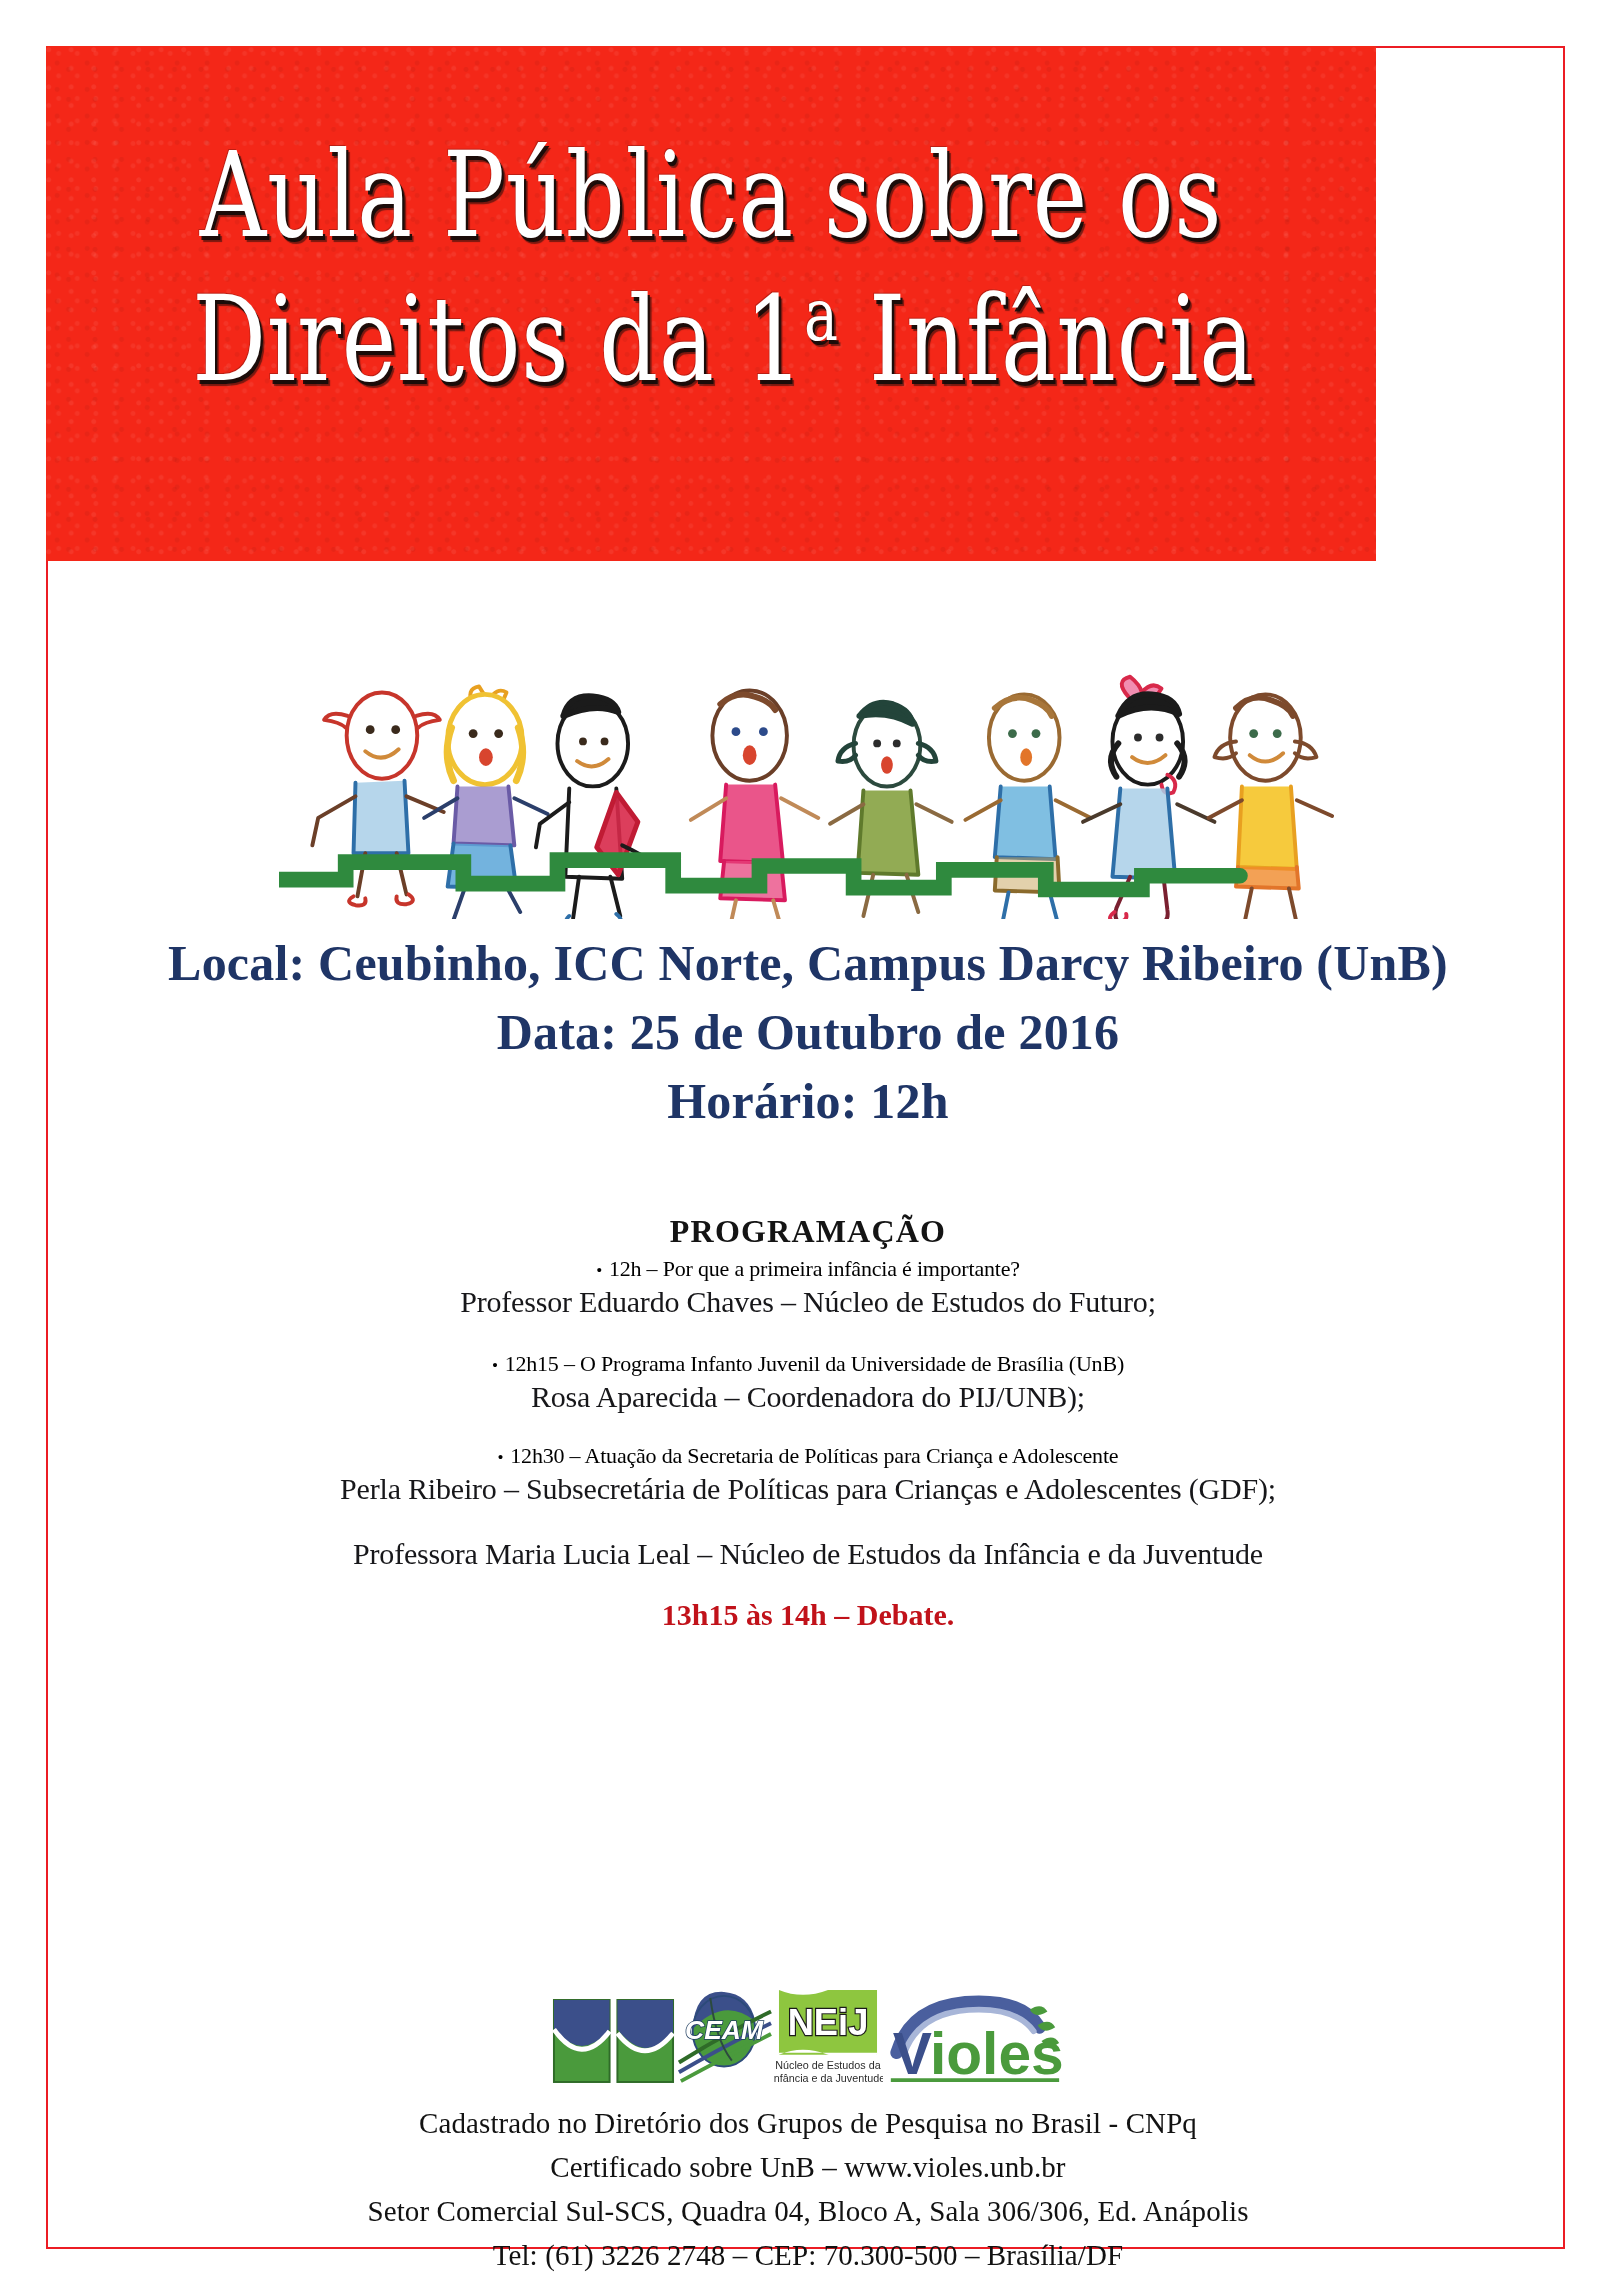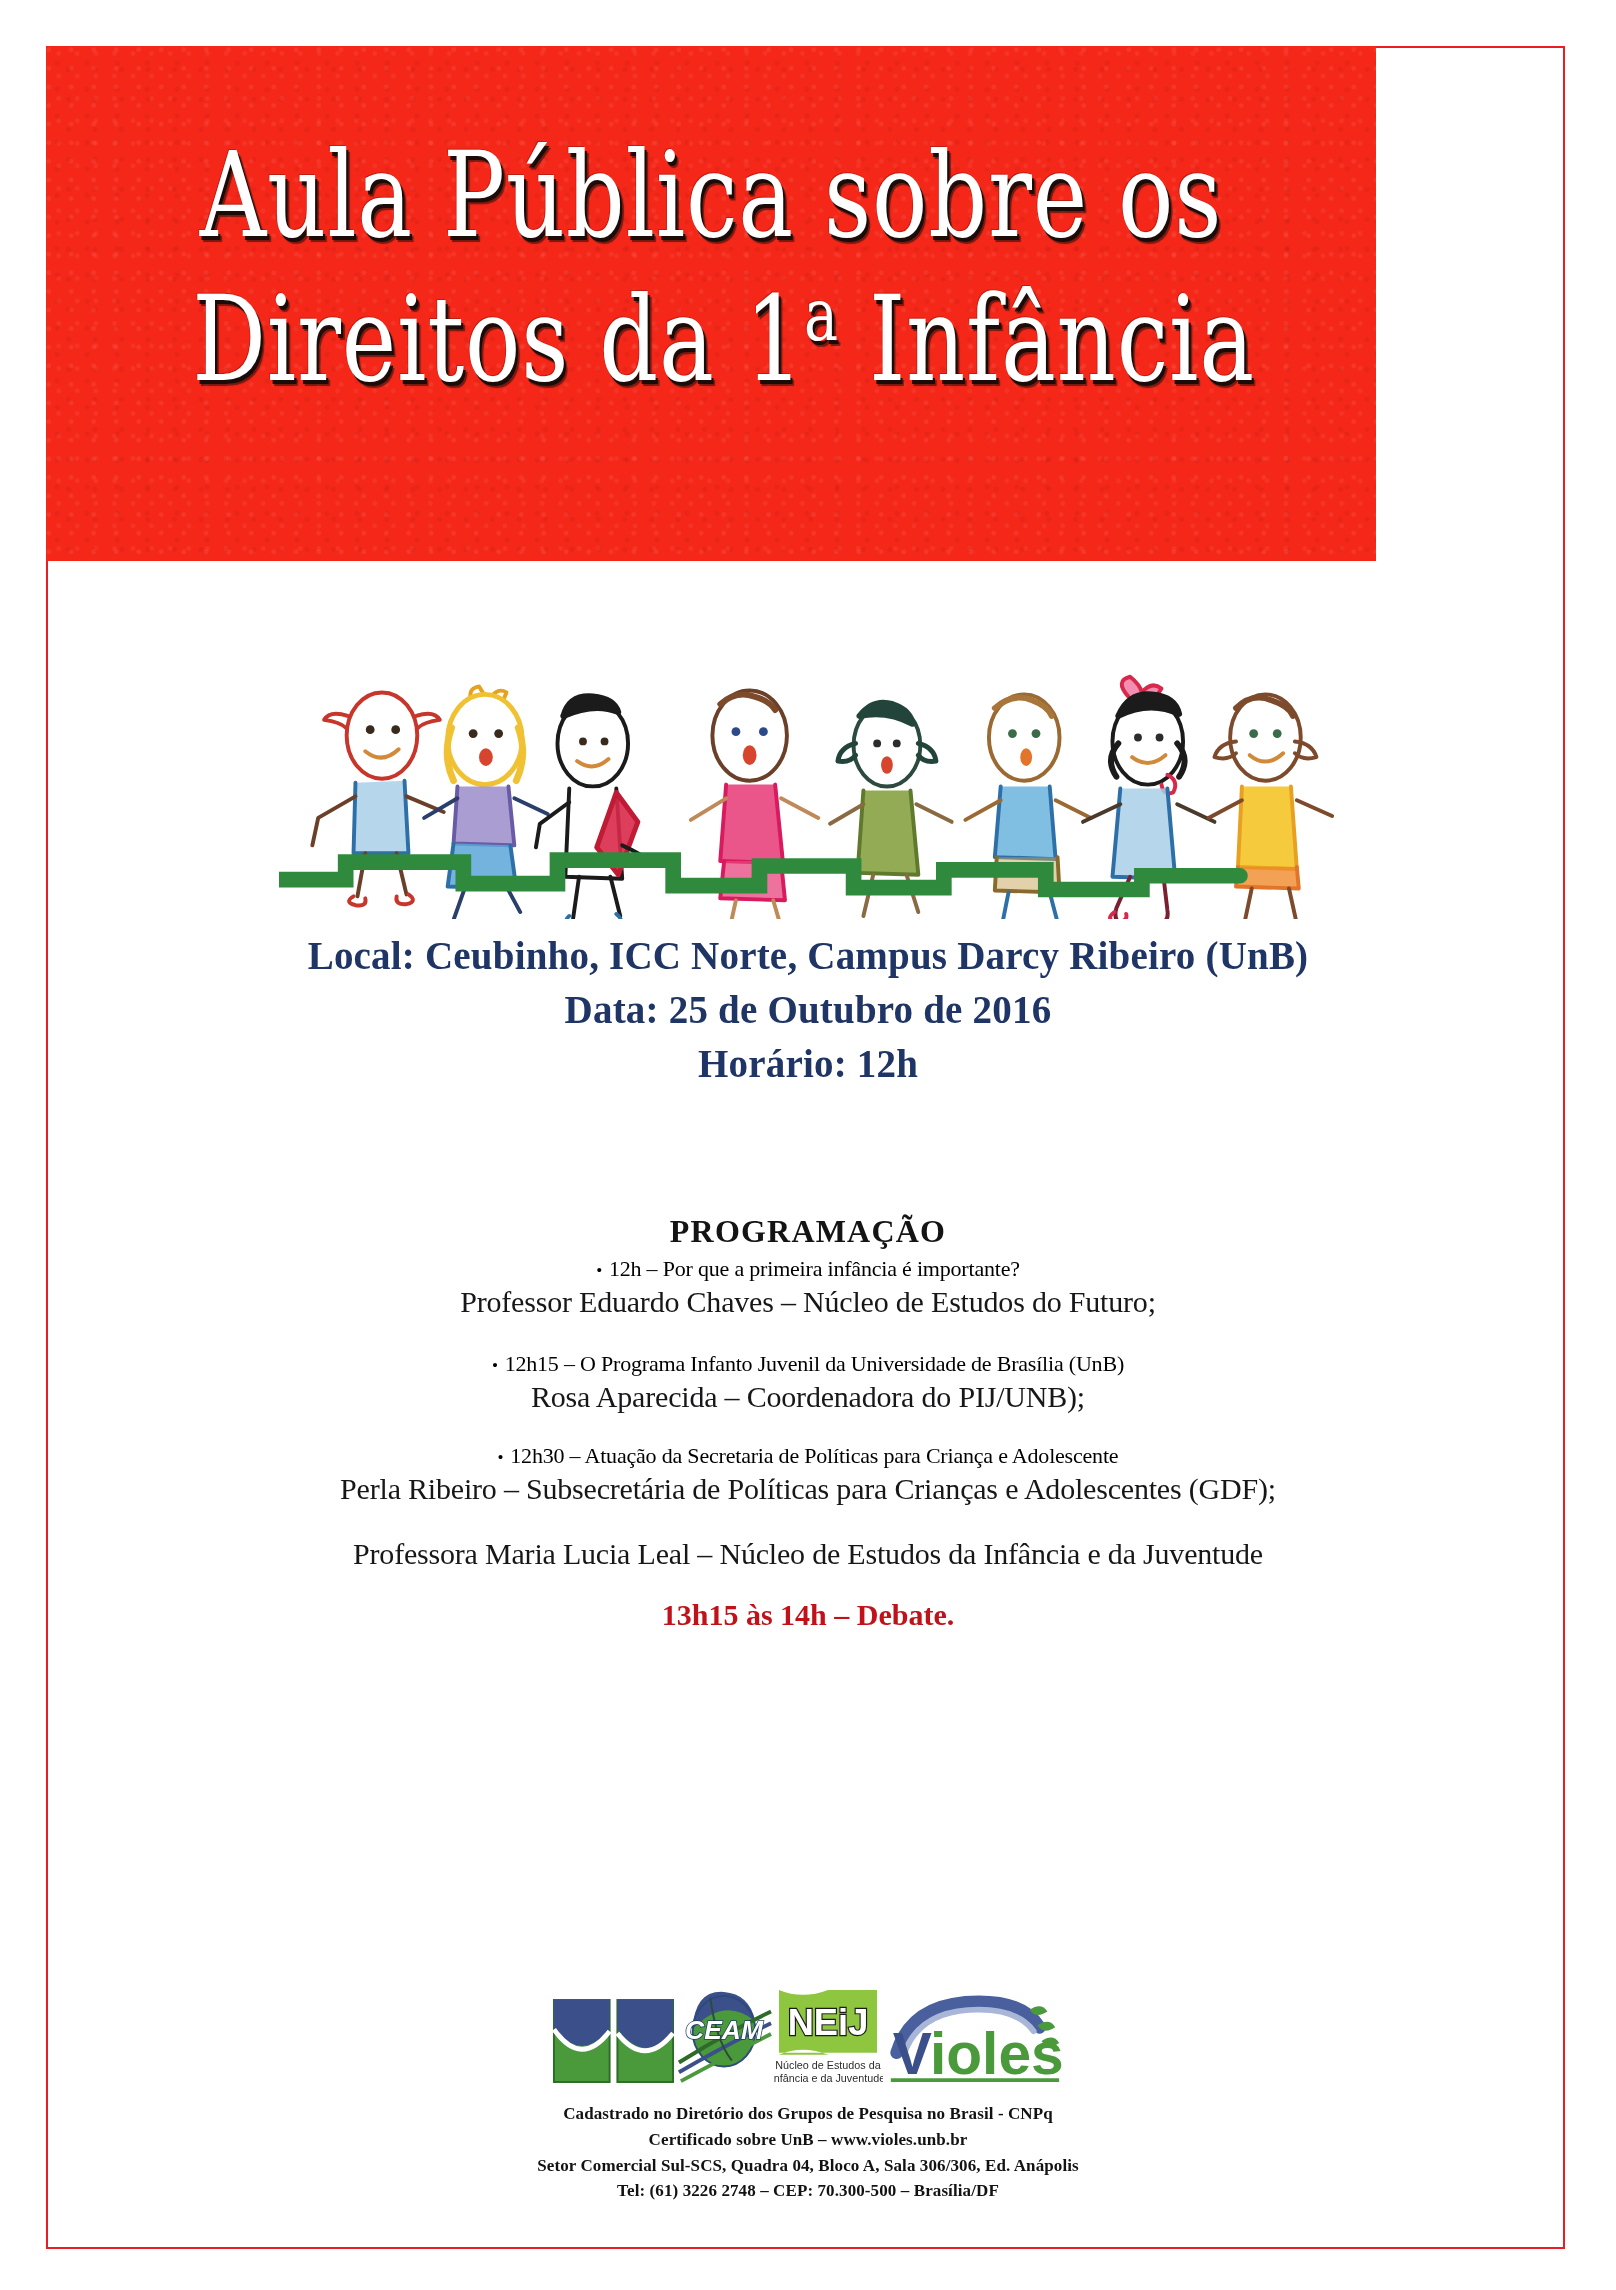--- a/index.html
+++ b/index.html
@@ -86,21 +86,21 @@
     position: absolute;
     left: 0;
     right: 0;
     top: 929px;
     text-align: center;
     color: #1f3566;
   }
   .details .line {
     font-family: "Liberation Serif", serif;
     font-weight: bold;
-    font-size: 39px;
+    font-size: 50px;
     line-height: 1.38;
     letter-spacing: 0.2px;
     white-space: nowrap;
   }
 
   
   .programme {
     position: absolute;
     left: 118px;
     right: 118px;
@@ -162,22 +162,22 @@
   .footer {
     position: absolute;
     left: 0;
     right: 0;
     top: 2101px;
     text-align: center;
     color: #121212;
   }
   .footer .fline {
     font-family: "Liberation Serif", serif;
-    font-weight: bold;
-    font-size: 17px;
+    font-weight: normal;
+    font-size: 29px;
     line-height: 1.52;
     letter-spacing: 0.1px;
     white-space: nowrap;
   }
 </style>
 </head>
 <body>
 
 <div class="poster">
 

